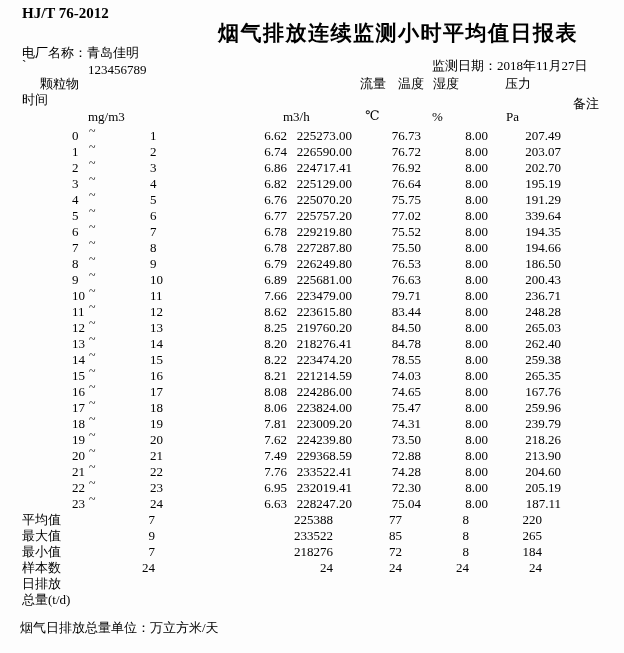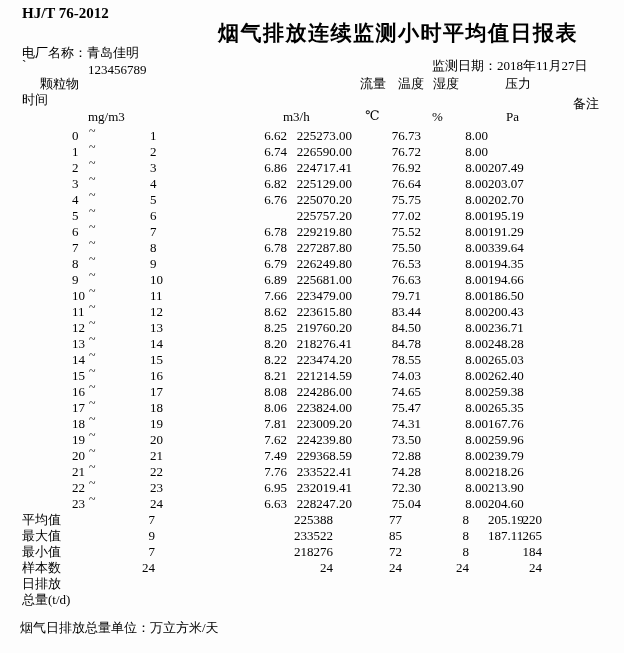--- a/index.html
+++ b/index.html
@@ -32,21 +32,21 @@
   #rows{position:absolute;left:0;top:0;width:624px;height:653px;}
   .row{position:absolute;left:0;width:624px;height:16px;line-height:16px;}
   .row span{position:absolute;top:0;white-space:pre;display:block;}
   .c-hs{left:72px;}
   .c-tilde{left:89px;top:-5px !important;font-size:12px;}
   .c-he{left:150px;}
   .c-pm{left:155px;width:122px;text-align:right;margin-left:10px;}
   .c-flow{left:277px;width:75px;text-align:right;}
   .c-temp{left:352px;width:69px;text-align:right;}
   .c-hum{left:421px;width:67px;text-align:right;}
-  .c-press{left:488px;width:73px;text-align:left;margin-top:32px;}
+  .c-press{left:488px;width:73px;text-align:right;}
   .s-label{left:22px;}
   .s-he{left:100px;width:55px;text-align:right;}
   .s-flow{left:277px;width:56px;text-align:right;}
   .s-temp{left:352px;width:50px;text-align:right;}
   .s-hum{left:421px;width:48px;text-align:right;}
   .s-press{left:488px;width:54px;text-align:right;}
 </style>
 </head>
 <body>
 
@@ -119,20 +119,21 @@
     <span class="c-pm">6.76</span>
     <span class="c-flow">225070.20</span>
     <span class="c-temp">75.75</span>
     <span class="c-hum">8.00</span>
     <span class="c-press">191.29</span>
   </div>
     <div class="row" style="top: 208px;">
     <span class="c-hs">5</span>
     <span class="c-tilde">~</span>
     <span class="c-he">6</span>
+    <span class="c-pm">6.77</span>
     <span class="c-flow">225757.20</span>
     <span class="c-temp">77.02</span>
     <span class="c-hum">8.00</span>
     <span class="c-press">339.64</span>
   </div>
     <div class="row" style="top: 224px;">
     <span class="c-hs">6</span>
     <span class="c-tilde">~</span>
     <span class="c-he">7</span>
     <span class="c-pm">6.78</span>

